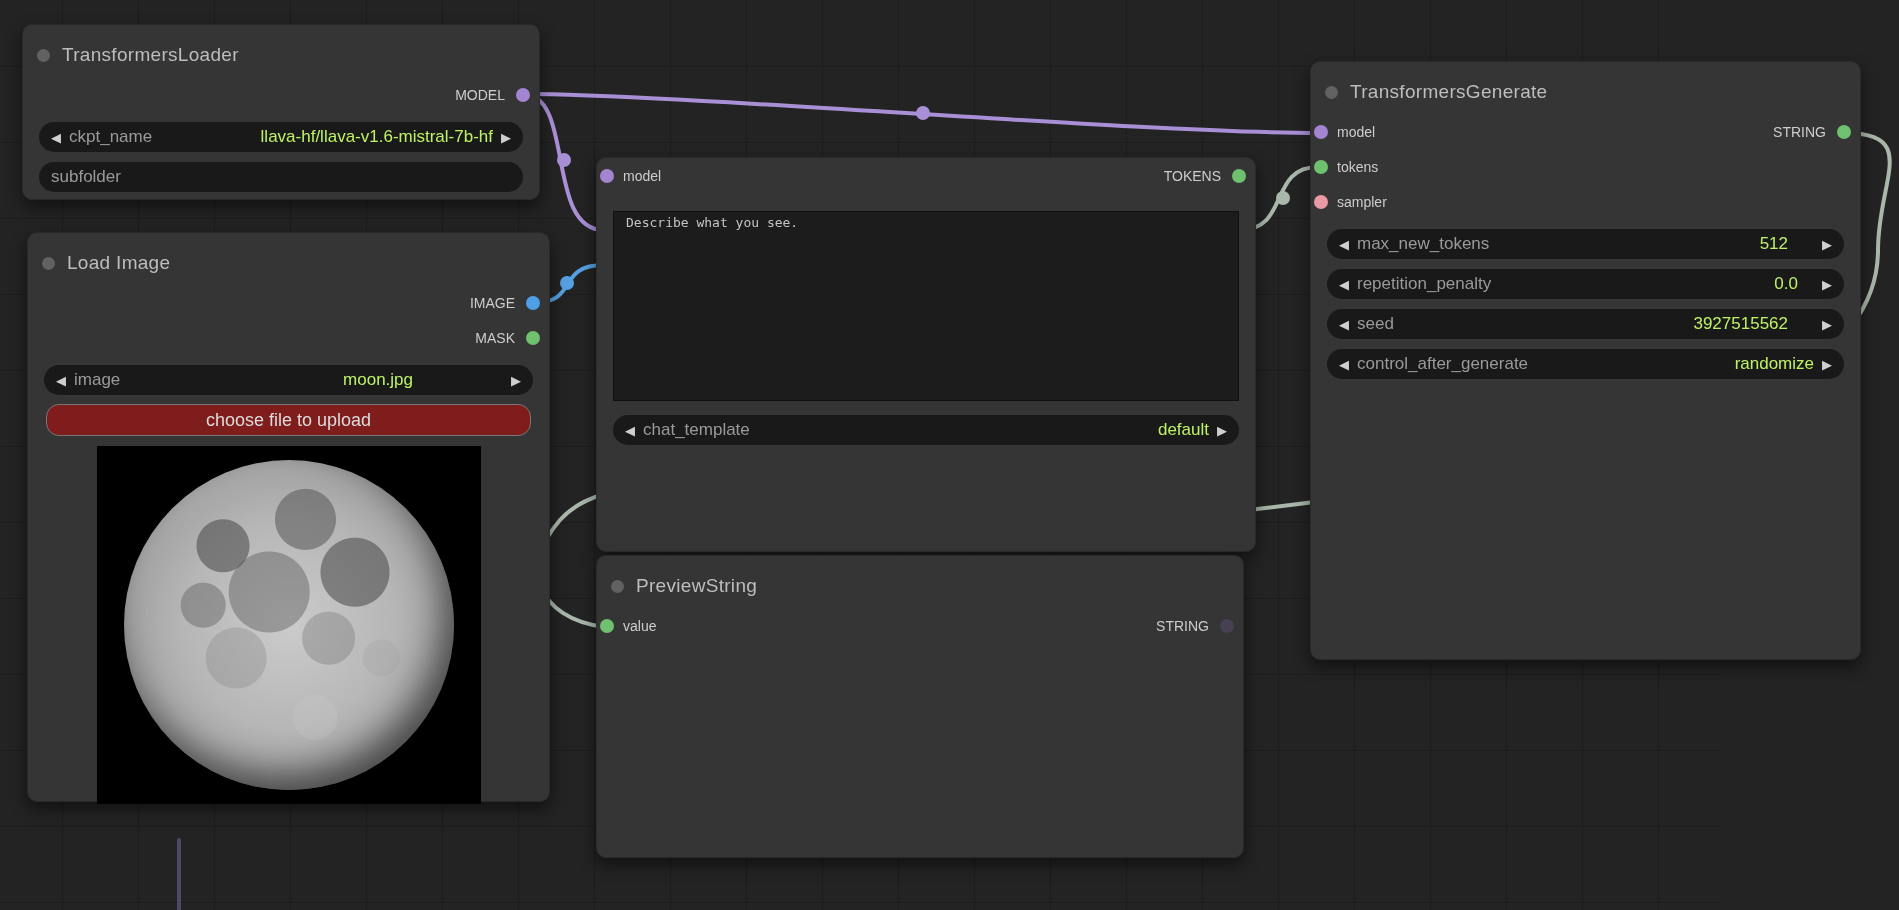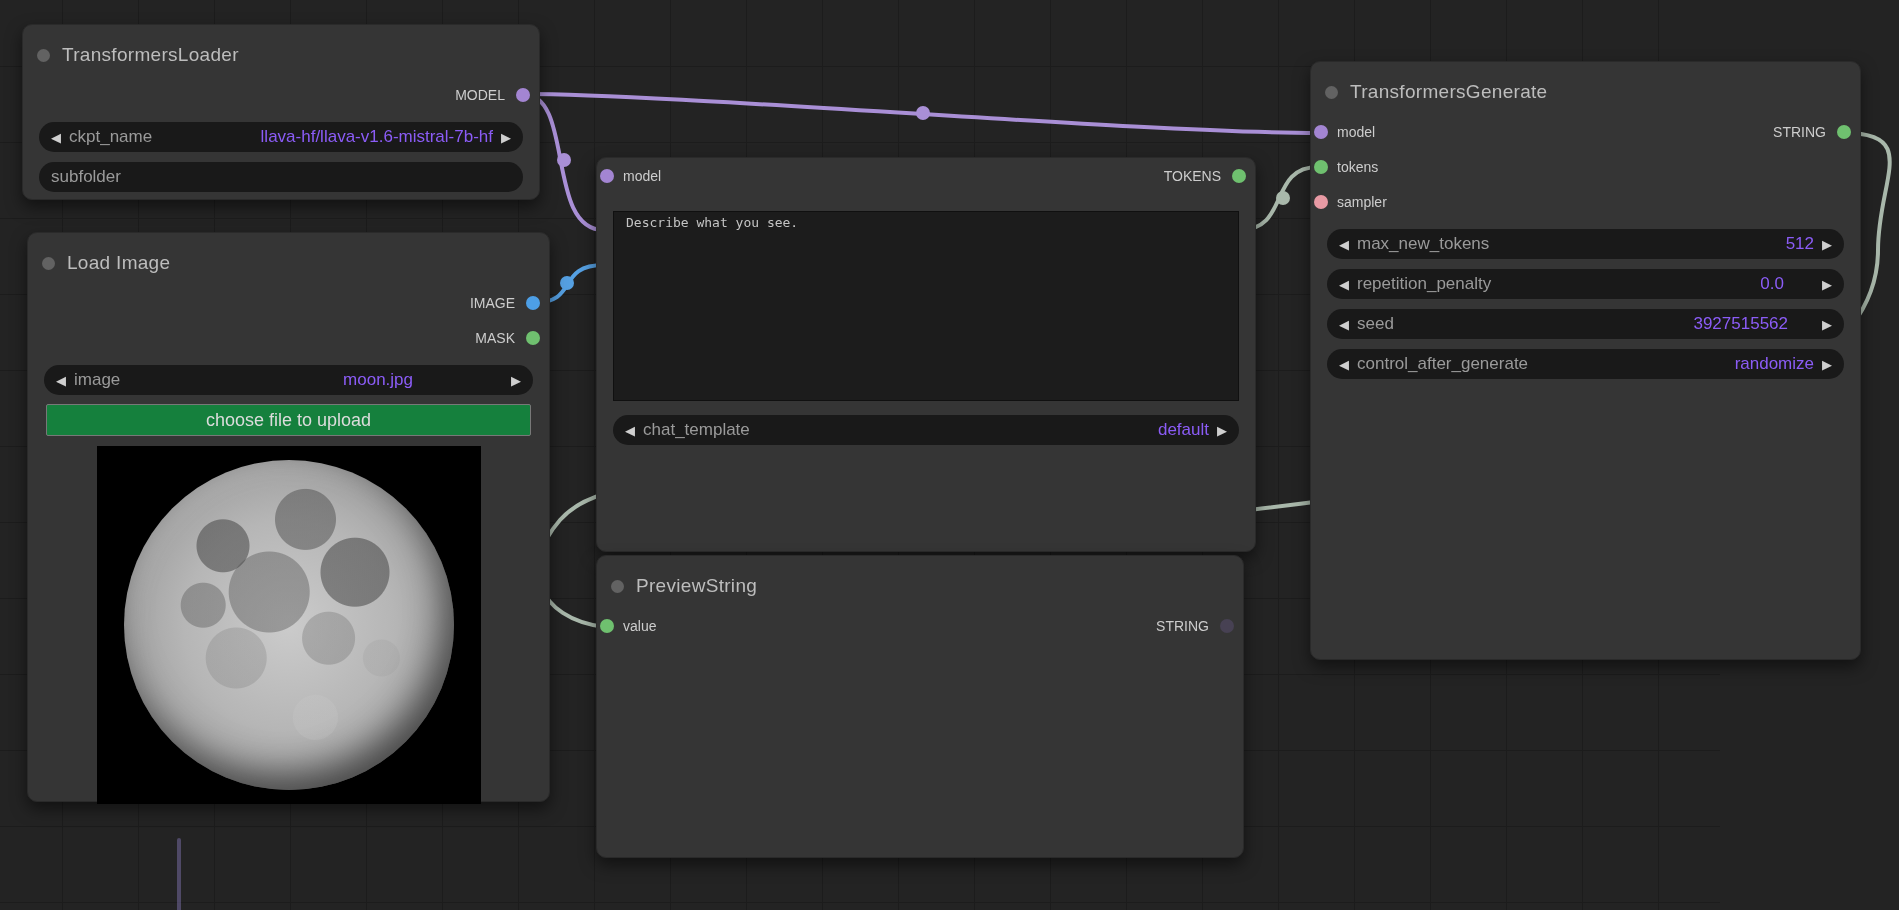--- a/index.html
+++ b/index.html
@@ -50,28 +50,28 @@
   .widget{
     height:30px;background:#191919;border-radius:15px;
     margin:10px 16px 0 16px;display:flex;align-items:center;
     padding:0 12px;font-size:17px;color:#9a9a9a;box-sizing:border-box;
     white-space:nowrap;overflow:hidden;
   }
   .widget .arr{color:#cfcfcf;font-size:13px;flex:0 0 auto;line-height:1;}
   .widget .arr.l{margin-right:8px;}
   .widget .arr.r{margin-left:8px;}
   .widget .wlabel{color:#9a9a9a;margin-right:10px;flex:0 0 auto;}
-  .widget .wvalue{color:#8b5cf6;margin-left:auto;text-align:right;overflow:hidden;text-overflow:ellipsis;}
+  .widget .wvalue{color:#bef264;margin-left:auto;text-align:right;overflow:hidden;text-overflow:ellipsis;}
   .widget.textbox .wlabel{margin-right:0;}
   .widget.toggle{padding-right:4px;}
   .widget.toggle .knob{width:24px;height:24px;border-radius:50%;margin-left:10px;flex:0 0 auto;}
 
   .upload-btn{
     height:32px;margin:9px 18px 0 18px;box-sizing:border-box;
-    border:1px solid #787878;border-radius:2px;background:#15803d;
+    border:1px solid #787878;border-radius:13px;background:#7f1d1d;
     display:flex;align-items:center;justify-content:center;
     font-size:18px;color:#dcdcdc;cursor:pointer;
   }
 
   .prompt-area{
     display:block;box-sizing:border-box;
     width:calc(100% - 32px);height:190px;
     margin:18px 16px 0 16px;padding:3px 12px;
     background:#1c1c1c;border:1px solid #101010;border-radius:0;
     color:#c5c5c5;font-family:"DejaVu Sans Mono",monospace;font-size:13px;
@@ -213,27 +213,27 @@
       <span class="port pin" style="background: rgb(111, 192, 111);"></span>
       <span class="in-label">tokens</span>
     </div>
     <div class="slot-row">
       <span class="port pin" style="background: rgb(232, 154, 164);"></span>
       <span class="in-label">sampler</span>
     </div>
     <div class="widget">
       <span class="arr l">◀</span>
       <span class="wlabel">max_new_tokens</span>
-      <span class="wvalue" style="">512</span>
+      <span class="wvalue" style="margin-right:26px;">512</span>
       <span class="arr r">▶</span>
     </div>
     <div class="widget">
       <span class="arr l">◀</span>
       <span class="wlabel">repetition_penalty</span>
-      <span class="wvalue" style="margin-right:30px;">0.0</span>
+      <span class="wvalue" style="margin-right:16px;">0.0</span>
       <span class="arr r">▶</span>
     </div>
     <div class="widget">
       <span class="arr l">◀</span>
       <span class="wlabel">seed</span>
       <span class="wvalue" style="margin-right:26px;">3927515562</span>
       <span class="arr r">▶</span>
     </div>
     <div class="widget">
       <span class="arr l">◀</span>

